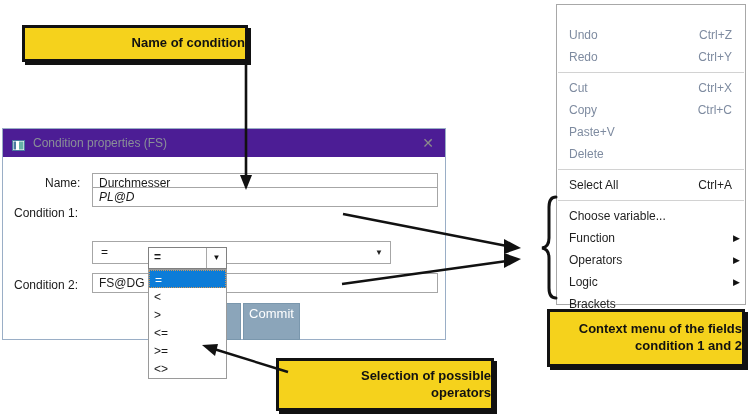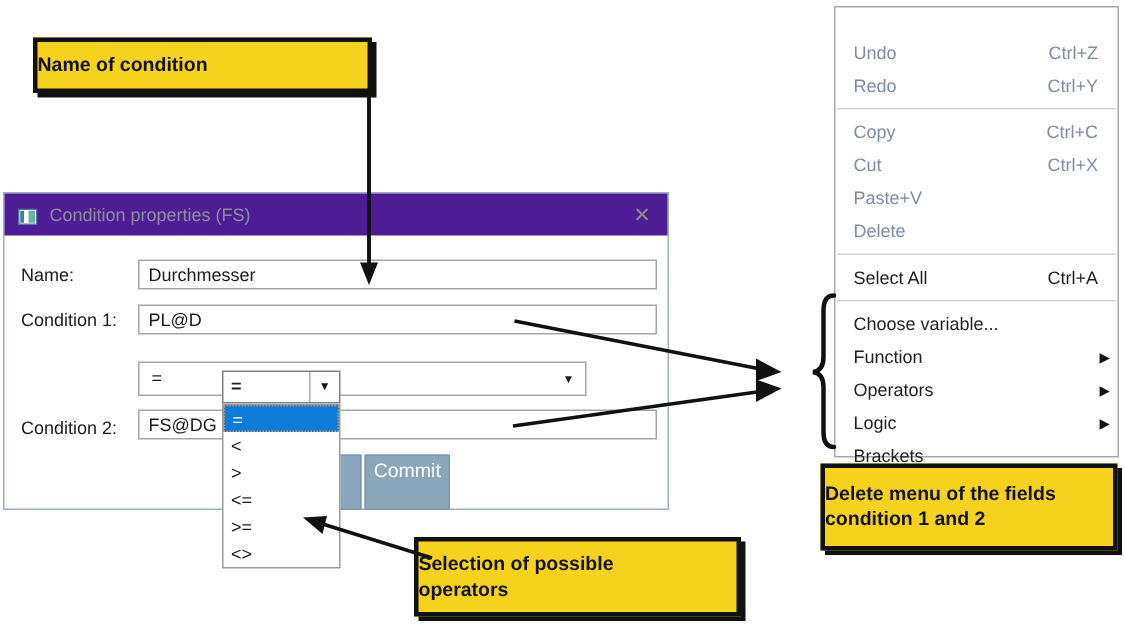--- a/index.html
+++ b/index.html
@@ -2,21 +2,21 @@
 <html style="--accent_yellow: #F5D21C; --selection_blue: #0C7CD8; --commit_button: #8BA5BA; --disabled_text: #7E8BA0; --menu_text: #1F1F1F; --dialog_border: #9AAEC6; --field_border: #A6A6A6; --title_text: #8A9097;"><head>
 <meta charset="utf-8">
 <style>
   html,body{margin:0;padding:0;background:#fff;}
   .stage{position:relative;width:750px;height:416px;background:#ffffff;
          font-family:"Liberation Sans",sans-serif;overflow:hidden;color:#1a1a1a;}
 
   
   .callout{position:absolute;background:var(--accent_yellow);border:3px solid #111;
            box-shadow:3px 3px 0 0 #111;box-sizing:border-box;z-index:20;
-           display:flex;flex-direction:column;align-items:flex-start;justify-content:center;
+           display:flex;flex-direction:column;align-items:flex-end;justify-content:center;
            font-weight:bold;font-size:13px;color:#111;text-align:center;line-height:1.3;}
   .callout-name{left:22px;top:25px;width:226px;height:37px;}
   .callout-operators{left:276px;top:358px;width:218px;height:53px;}
   .callout-context{left:547px;top:309px;width:198px;height:58px;}
 
   
   .dialog{position:absolute;left:2px;top:128px;width:444px;height:212px;background:#fff;
           border:1px solid var(--dialog_border);box-sizing:border-box;z-index:10;}
   .dlg-titlebar{position:absolute;left:0;top:0;width:100%;height:28px;background:#4c1d95;}
   .dlg-icon{position:absolute;left:9px;top:8px;width:13px;height:11px;}
@@ -79,25 +79,25 @@
         <svg width="13" height="11" viewBox="0 0 13 11">
           <rect x="0.5" y="0.5" width="12" height="10" fill="#ffffff" stroke="#4a7aa0"></rect>
           <rect x="1.5" y="1.5" width="2.5" height="8" fill="#4a7aa0"></rect>
           <rect x="7" y="1.5" width="4.5" height="8" fill="#66b2a8"></rect>
         </svg>
       </span>
       <span class="dlg-title">Condition properties (FS)</span>
       <span class="dlg-close">✕</span>
     </div>
 
-    <div class="dlg-label" style="top:44px;">Name:</div>
+    <div class="dlg-label" style="top:44px;margin-left:31px;">Name:</div>
     <input class="dlg-field" style="top: 44px;" readonly="" value="Durchmesser">
 
     <div class="dlg-label" style="top:74px;">Condition 1:</div>
-    <input class="dlg-field" style="top: 74px;" readonly="" value="PL@D">
+    <input class="dlg-field" style="top: 58px; font-style: italic;" readonly="" value="PL@D">
 
     <div class="combo-wide">
       <span>=</span>
       <span class="arrow">▼</span>
     </div>
 
     <div class="dlg-label" style="top:146px;">Condition 2:</div>
     <input class="dlg-field" style="top: 144px;" readonly="" value="FS@DG">
 
     <div class="btn btn-hidden"></div>
@@ -124,26 +124,26 @@
     <div class="menu-item disabled">
       <span class="mi-label">Undo</span>
       <span class="mi-shortcut">Ctrl+Z</span>
     </div>
     <div class="menu-item disabled">
       <span class="mi-label">Redo</span>
       <span class="mi-shortcut">Ctrl+Y</span>
     </div>
     <div class="menu-sep"></div>
     <div class="menu-item disabled">
+      <span class="mi-label">Cut</span>
+      <span class="mi-shortcut">Ctrl+X</span>
+    </div>
+    <div class="menu-item disabled">
       <span class="mi-label">Copy</span>
       <span class="mi-shortcut">Ctrl+C</span>
-    </div>
-    <div class="menu-item disabled">
-      <span class="mi-label">Cut</span>
-      <span class="mi-shortcut">Ctrl+X</span>
     </div>
     <div class="menu-item disabled">
       <span class="mi-shortcut">Paste+V</span>
     </div>
     <div class="menu-item disabled">
       <span class="mi-label">Delete</span>
       <span class="mi-shortcut"></span>
     </div>
     <div class="menu-sep"></div>
     <div class="menu-item">
@@ -170,21 +170,21 @@
       <span class="mi-label">Brackets</span>
     </div>
   </div>
 
   <div class="callout callout-operators">
     <div>Selection of possible</div>
     <div>operators</div>
   </div>
 
   <div class="callout callout-context">
-    <div>Delete menu  of the fields</div>
+    <div>Context menu  of the fields</div>
     <div>condition 1 and 2</div>
   </div>
 
   <svg class="overlay" viewBox="0 0 750 416">
 
     <line x1="246" y1="62" x2="246" y2="176" stroke="#111" stroke-width="2.6"></line>
     <polygon points="240,175 252,175 246,190" fill="#111"></polygon>
 
     <line x1="343" y1="214" x2="507" y2="246" stroke="#111" stroke-width="2.4"></line>
     <polygon points="504,239 504,254 521,248" fill="#111"></polygon>

